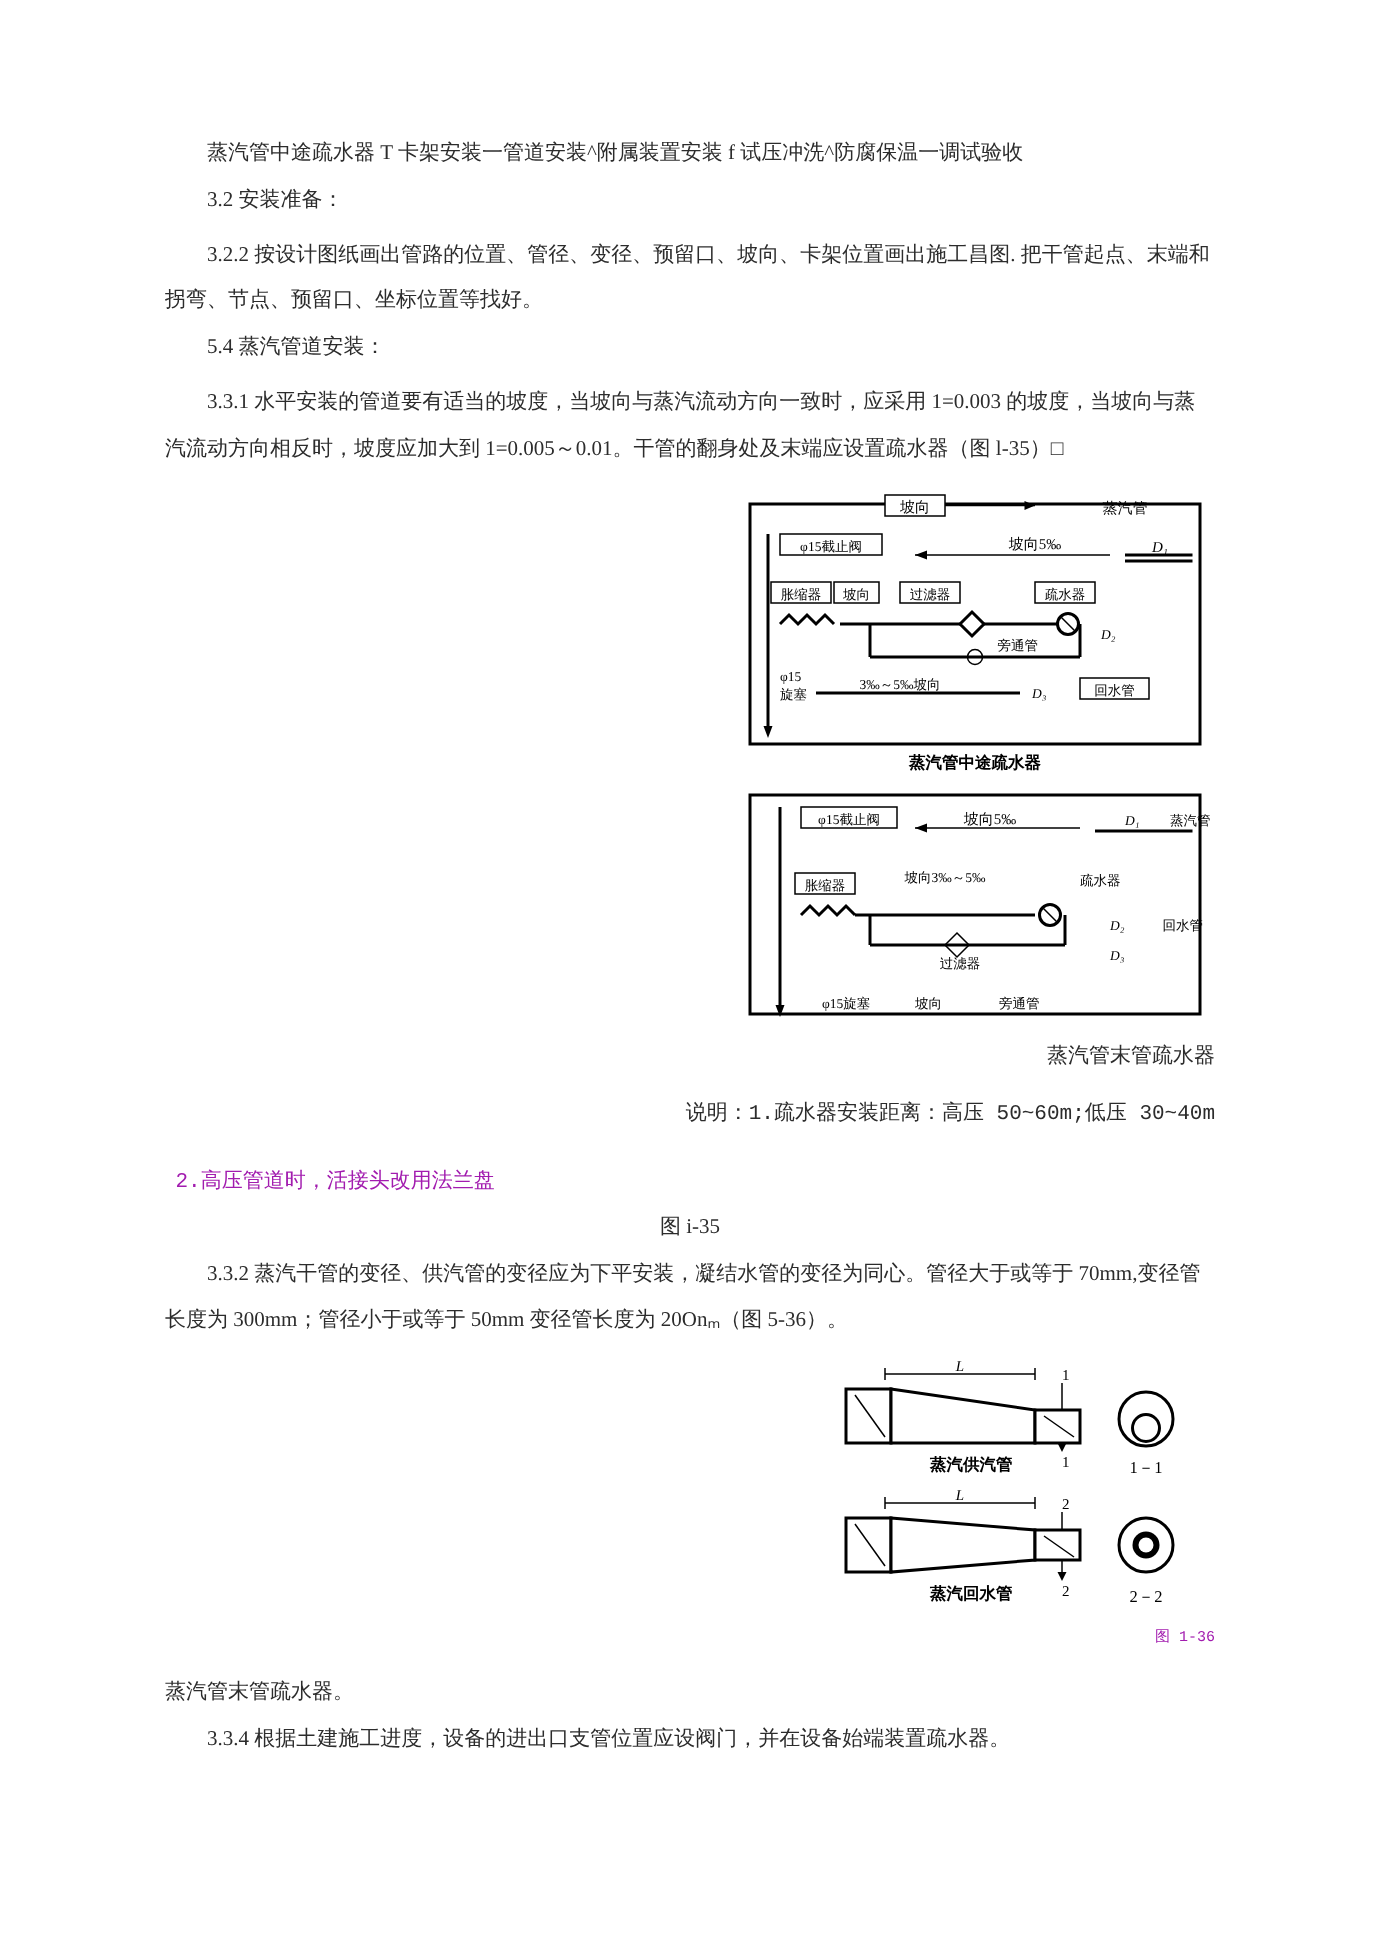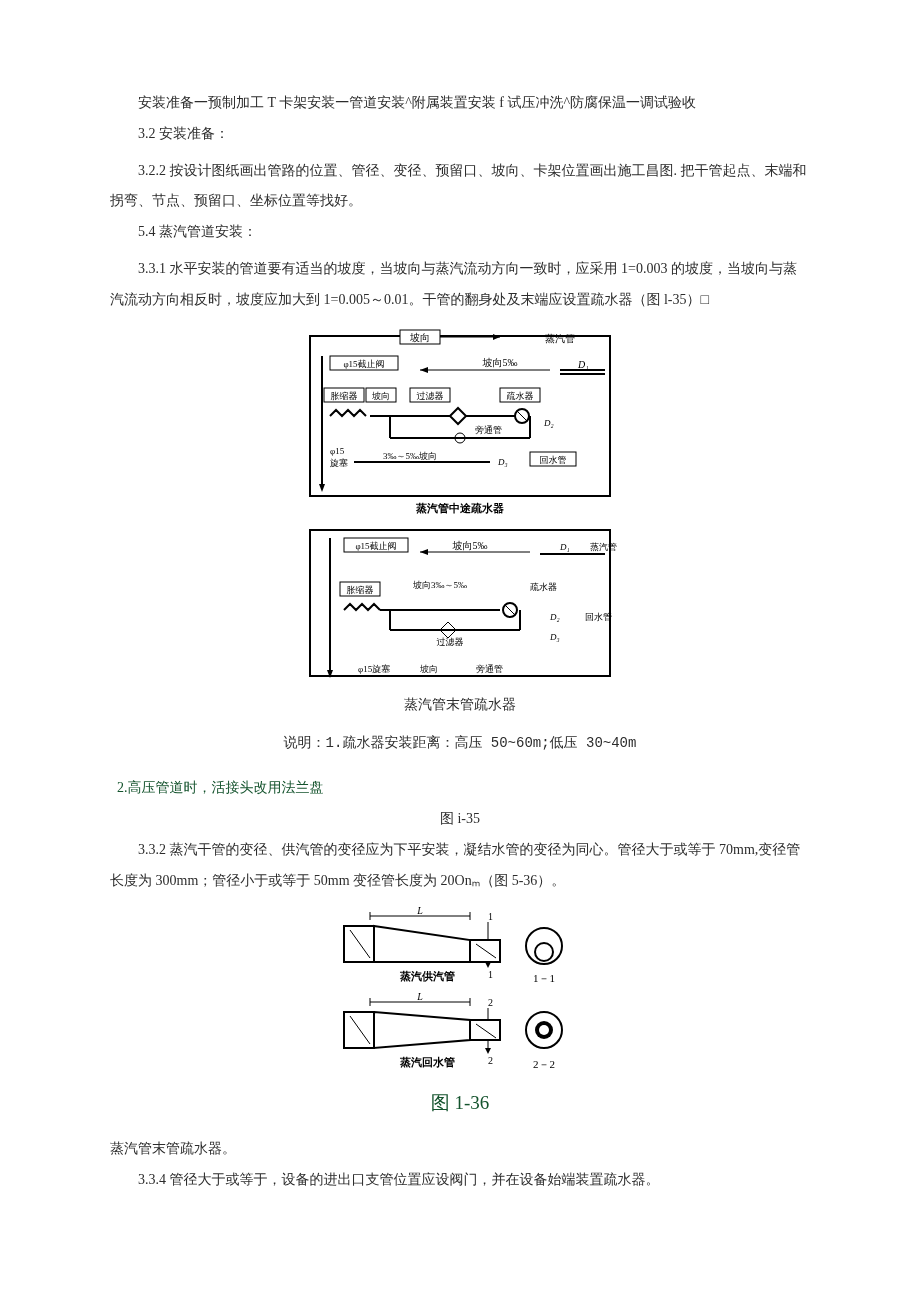--- a/index.html
+++ b/index.html
@@ -31,37 +31,38 @@
     text-indent: 0;
     margin: 0;
   }
   .center-title {
     text-align: center;
     text-indent: 0;
     margin: 4px 0;
     font-family: Liberation Mono, monospace;
   }
   .gray {
-    color: #14532d;
+    color: #a21caf;
+    font-family: Liberation Mono, monospace;
   }
   .figure {
     display: flex;
     flex-direction: column;
-    align-items: center;
+    align-items: flex-end;
     margin: 10px 0;
   }
   svg { display: block; }
   .spacer-sm { height: 6px; }
 </style>
 </head>
 <body>
 
 <div class="page">
 
-  <p class="para">安装准备一预制加工 T 卡架安装一管道安装^附属装置安装 f 试压冲洗^防腐保温一调试验收</p>
+  <p class="para">蒸汽管中途疏水器 T 卡架安装一管道安装^附属装置安装 f 试压冲洗^防腐保温一调试验收</p>
   <p class="para">3.2 安装准备：</p>
   <div class="spacer-sm"></div>
   <p class="para">3.2.2 按设计图纸画出管路的位置、管径、变径、预留口、坡向、卡架位置画出施工昌图. 把干管起点、末端和拐弯、节点、预留口、坐标位置等找好。</p>
   <p class="para">5.4 蒸汽管道安装：</p>
   <div class="spacer-sm"></div>
   <p class="para">3.3.1 水平安装的管道要有适当的坡度，当坡向与蒸汽流动方向一致时，应采用 1=0.003 的坡度，当坡向与蒸汽流动方向相反时，坡度应加大到 1=0.005～0.01。干管的翻身处及末端应设置疏水器（图 l-35）□</p>
 
   <div class="figure">
     <svg width="320" height="360" viewBox="0 0 320 360">
 
@@ -219,19 +220,19 @@
         <line x1="146" y1="32" x2="166" y2="46" stroke="#000"></line>
 
         <text x="70" y="74" font-size="11" font-weight="bold">蒸汽回水管</text>
 
         <circle cx="214" cy="38" r="18" fill="none" stroke="#000" stroke-width="2"></circle>
         <circle cx="214" cy="38" r="9" fill="#000"></circle>
         <circle cx="214" cy="38" r="5" fill="#fff"></circle>
         <text x="214" y="76" font-size="11" text-anchor="middle">2－2</text>
       </g>
     </svg>
-    <p class="center gray" style="font-size:19px">图 1-36</p>
+    <p class="center gray" style="font-size:10px">图 1-36</p>
   </div>
 
   <p class="para-noindent">蒸汽管末管疏水器。</p>
-  <p class="para">3.3.4 管径大于或等于，设备的进出口支管位置应设阀门，并在设备始端装置疏水器。</p>
+  <p class="para">3.3.4 根据土建施工进度，设备的进出口支管位置应设阀门，并在设备始端装置疏水器。</p>
 
 </div>
 
 </body></html>

